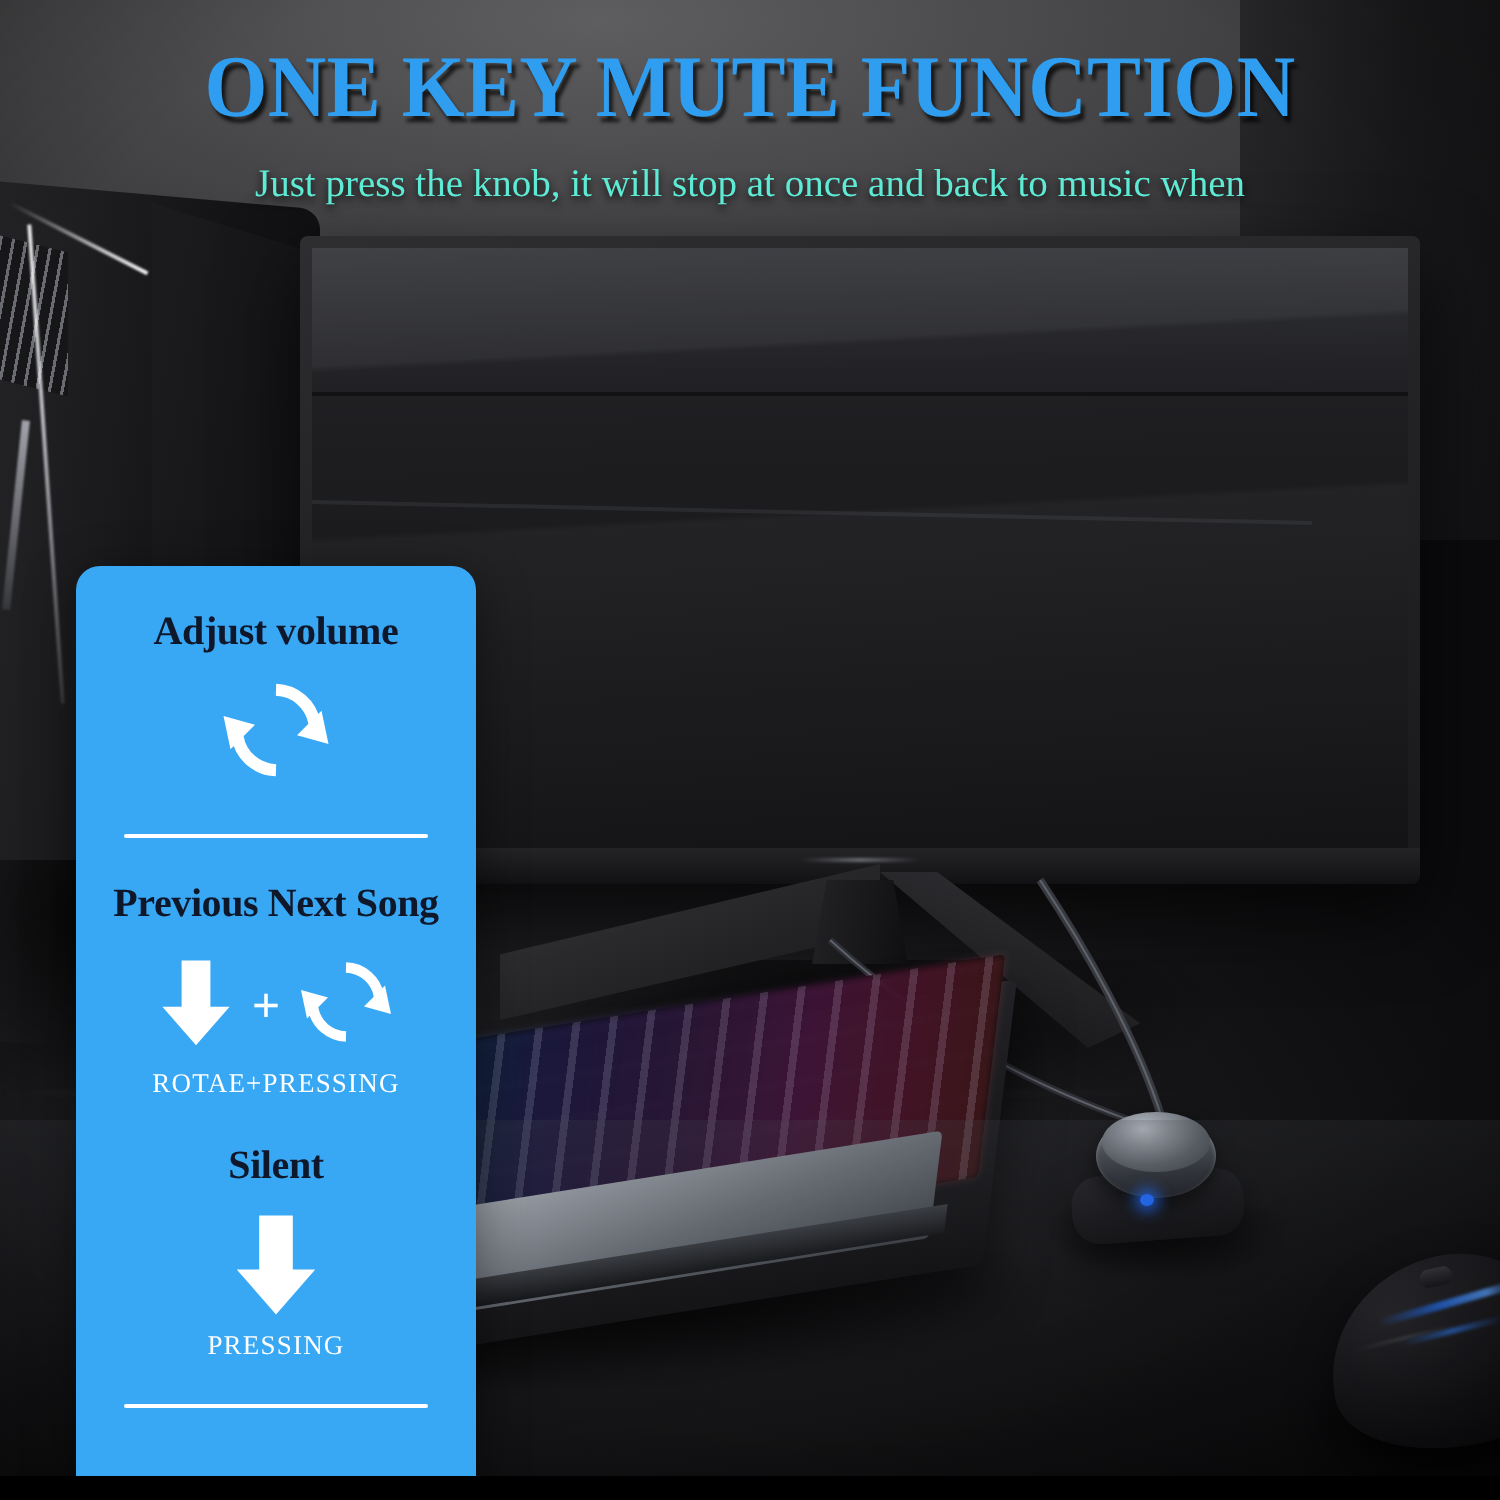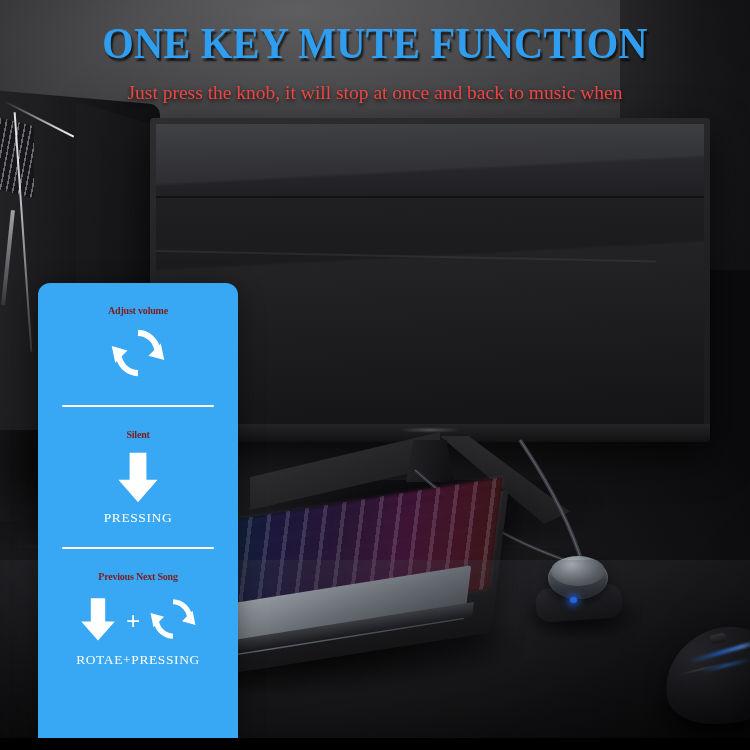--- a/index.html
+++ b/index.html
@@ -329,21 +329,21 @@
     color: #2f9ef0;
     transform: scaleX(0.92);
     text-shadow: 2px 3px 2px rgba(0,0,0,0.72);
     white-space: nowrap;
   }
   .subline {
     margin: 0;
     padding-top: 14px;
     font-size: 19.5px;
     line-height: 1.38;
-    color: #ef4444;
+    color: #5eead4;
     text-shadow: 0 2px 4px rgba(0,0,0,0.85);
   }
   .subline .sub-row { display: block; }
 
   
   .panel {
     position: absolute;
     left: 38px; top: 283px;
     width: 200px;
     height: 467px;
@@ -355,23 +355,23 @@
     padding: 0;
     overflow: hidden;
   }
   .feature {
     position: relative;
     text-align: center;
     padding: 22px 10px 0 10px;
     box-sizing: border-box;
   }
   .feature-title {
-    font-size: 10px;
+    font-size: 20px;
     font-weight: bold;
-    color: #7f1d1d;
+    color: #0f172a;
     letter-spacing: -0.2px;
     margin: 0;
     white-space: nowrap;
   }
   .feature-icons {
     display: flex;
     align-items: center;
     justify-content: center;
     gap: 9px;
     height: 62px;
@@ -486,33 +486,20 @@
       <div class="feature-icons">
         <span>
           <svg class="icon-svg" width="56" height="56" viewBox="0 0 64 64" aria-hidden="true">
             <path d="M32 9 A23 23 0 0 1 54 28" fill="none" stroke="#ffffff" stroke-width="7" stroke-linecap="butt"></path>
             <polygon points="58,21 62,40 44,35" fill="#ffffff"></polygon>
             <path d="M32 55 A23 23 0 0 1 10 36" fill="none" stroke="#ffffff" stroke-width="7" stroke-linecap="butt"></path>
             <polygon points="6,43 2,24 20,29" fill="#ffffff"></polygon>
           </svg>
         </span>
       </div>
-      <div class="divider"></div>
-    </div>
-
-    <div class="feature">
-      <p class="feature-title">Silent</p>
-      <div class="feature-icons">
-        <span>
-          <svg class="icon-svg" width="46" height="56" viewBox="0 0 46 60" aria-hidden="true">
-            <polygon points="14,4 32,4 32,33 44,33 23,57 2,33 14,33" fill="#ffffff"></polygon>
-          </svg>
-        </span>
-      </div>
-      <p class="feature-caption">PRESSING</p>
       <div class="divider"></div>
     </div>
 
     <div class="feature">
       <p class="feature-title">Previous Next Song</p>
       <div class="feature-icons">
         <span>
           <svg class="icon-svg" width="38" height="48" viewBox="0 0 46 60" aria-hidden="true">
             <polygon points="14,4 32,4 32,33 44,33 23,57 2,33 14,33" fill="#ffffff"></polygon>
           </svg>
@@ -523,15 +510,28 @@
             <path d="M32 9 A23 23 0 0 1 54 28" fill="none" stroke="#ffffff" stroke-width="7" stroke-linecap="butt"></path>
             <polygon points="58,21 62,40 44,35" fill="#ffffff"></polygon>
             <path d="M32 55 A23 23 0 0 1 10 36" fill="none" stroke="#ffffff" stroke-width="7" stroke-linecap="butt"></path>
             <polygon points="6,43 2,24 20,29" fill="#ffffff"></polygon>
           </svg>
         </span>
       </div>
       <p class="feature-caption">ROTAE+PRESSING</p>
     </div>
 
+    <div class="feature">
+      <p class="feature-title">Silent</p>
+      <div class="feature-icons">
+        <span>
+          <svg class="icon-svg" width="46" height="56" viewBox="0 0 46 60" aria-hidden="true">
+            <polygon points="14,4 32,4 32,33 44,33 23,57 2,33 14,33" fill="#ffffff"></polygon>
+          </svg>
+        </span>
+      </div>
+      <p class="feature-caption">PRESSING</p>
+      <div class="divider"></div>
+    </div>
+
   </div>
 
 </div>
 
 </body></html>

